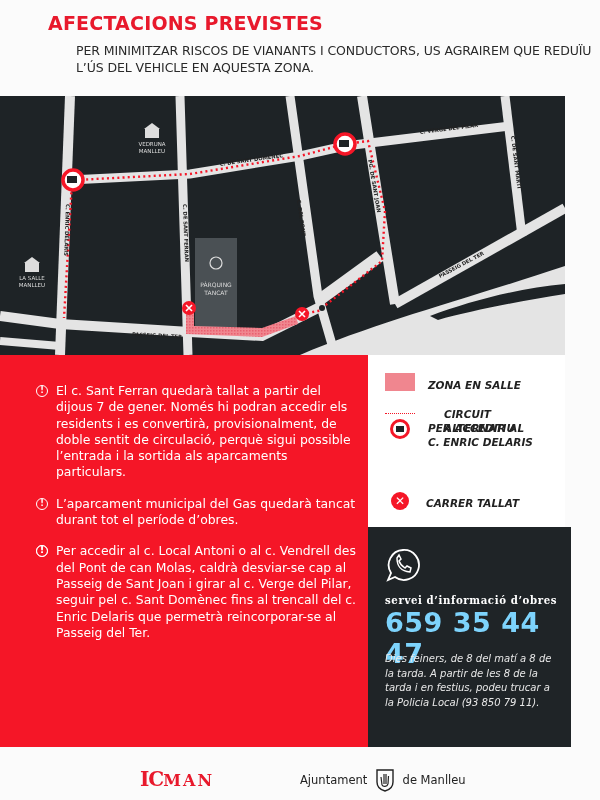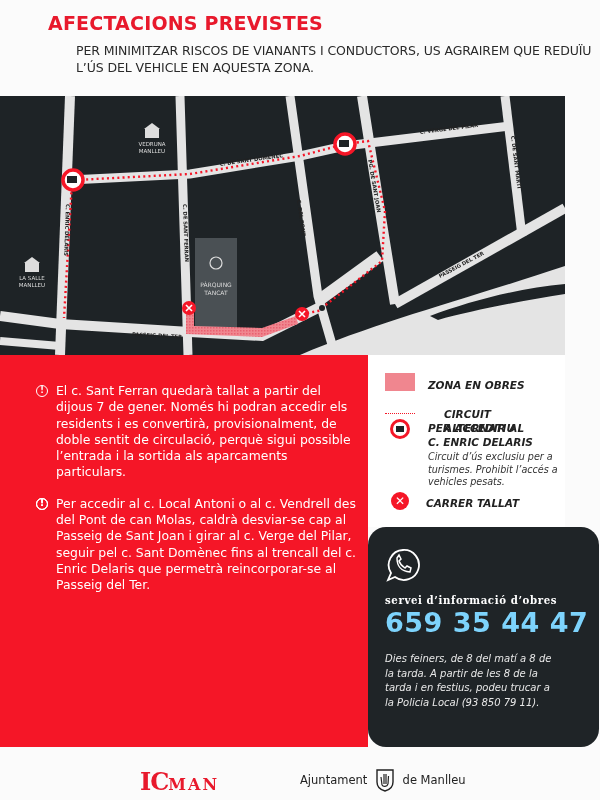--- a/index.html
+++ b/index.html
@@ -9,21 +9,21 @@
   .map{position:absolute;left:0;top:96px;width:565px;height:259px;background:#1e2326;overflow:hidden;}
   .map svg{display:block;}
   .red-panel{position:absolute;left:0;top:355px;width:368px;height:392px;background:#f51627;}
   .items{position:absolute;left:36px;top:28px;width:320px;}
   .item{position:relative;padding-left:20px;color:#fff;font-size:12.4px;line-height:16.3px;margin-bottom:15px;}
   .item .ic{position:absolute;left:0;top:2px;width:10px;height:10px;border:1.3px solid #fff;border-radius:50%;font-size:8px;line-height:10px;text-align:center;font-weight:bold;}
   .legend{position:absolute;left:368px;top:355px;width:197px;height:172px;background:#fff;}
   .lg-row{position:absolute;left:0;}
   .lg-label{font-style:italic;font-weight:bold;font-size:10.5px;color:#222;line-height:14px;}
   .lg-note{font-style:italic;font-size:9.6px;color:#333;line-height:12.5px;}
-  .dark-panel{position:absolute;left:368px;top:527px;width:231px;height:220px;background:#1f2427;color:#fff;border-radius:18px;}
+  .dark-panel{position:absolute;left:368px;top:527px;width:203px;height:220px;background:#1f2427;color:#fff;}
   .svc{position:absolute;left:17px;top:67px;font-family:"DejaVu Serif",serif;font-weight:bold;font-size:10.2px;letter-spacing:0.6px;color:#fff;}
   .phone{position:absolute;left:17px;top:80px;font-size:27px;font-weight:bold;color:#7dd3fc;letter-spacing:0.5px;}
   .hours{position:absolute;left:17px;top:125px;width:175px;font-style:italic;font-size:10px;line-height:14.5px;color:#e8e8e8;}
   .footer-ic{position:absolute;left:140px;top:767px;}
   .footer-ajt{position:absolute;left:300px;top:768px;font-size:11.5px;color:#222;}
   .footer-ajt span{vertical-align:middle;}
 </style>
 </head>
 <body>
 
@@ -128,60 +128,60 @@
 </div>
 
 <div class="red-panel">
   <div class="items">
     <div class="item">
       <span class="ic">!</span>
       <span>El c. Sant Ferran quedarà tallat a partir del dijous 7 de gener. Només hi podran accedir els residents i es convertirà, provisionalment, de doble sentit de circulació, perquè sigui possible l’entrada i la sortida als aparcaments particulars.</span>
     </div>
     <div class="item">
       <span class="ic">!</span>
+      <span>L’aparcament municipal del Gas quedarà tancat durant tot el període d’obres.</span>
     </div>
     <div class="item">
       <span class="ic">!</span>
     </div>
     <div class="item">
       <span class="ic">!</span>
       <span>Per accedir al c. Local Antoni o al c. Vendrell des del Pont de can Molas, caldrà desviar-se cap al Passeig de Sant Joan i girar al c. Verge del Pilar, seguir pel c. Sant Domènec fins al trencall del c. Enric Delaris que permetrà reincorporar-se al Passeig del Ter.</span>
     </div>
   </div>
 </div>
 
 <div class="legend">
   <div class="lg-row" style="left:17px;top:18px;width:30px;height:18px;background:#f0868f;"></div>
-  <div class="lg-row lg-label" style="left:60px;top:23px;">ZONA EN OBRES</div>
+  <div class="lg-row lg-label" style="left:60px;top:23px;">ZONA EN SALLE</div>
 
   <div class="lg-row" style="left:17px;top:58px;width:30px;border-top:1.5px dotted #f51627;"></div>
   <div class="lg-row" style="left:22px;top:64px;width:14px;height:14px;border:3.5px solid #f51627;border-radius:50%;background:#fff;">
     <div style="position:absolute;left:3px;top:4px;width:8px;height:6px;background:#1e2326;"></div>
   </div>
   <div class="lg-row lg-label" style="left:60px;top:52px;margin-left:16px;">CIRCUIT ALTERNATIU</div>
   <div class="lg-row lg-label" style="left:60px;top:66px;">PER ACCEDIR AL</div>
   <div class="lg-row lg-label" style="left:60px;top:80px;">C. ENRIC DELARIS</div>
-  <div class="lg-row lg-note" style="left:60px;top:96px;width:130px;">Circuit d’ús exclusiu per a turismes. Prohibit l’accés a vehicles pesats.</div>
 
   <div class="lg-row" style="left:23px;top:137px;width:18px;height:18px;border-radius:50%;background:#f51627;color:#fff;font-size:12px;line-height:18px;text-align:center;font-weight:bold;">✕</div>
   <div class="lg-row lg-label" style="left:58px;top:141px;">CARRER TALLAT</div>
 </div>
 
 <div class="dark-panel">
   <svg style="position:absolute;left:17px;top:20px;" width="36" height="36" viewBox="0 0 36 36">
     <path d="M18 3 A15 15 0 1 1 10 30 L3 33 L6 26 A15 15 0 0 1 18 3 Z" fill="none" stroke="#fff" stroke-width="1.8"></path>
     <path d="M12 11 C12 20 16 24 25 25 L26 21 L22 19 L20 21 C17 19 15 17 14 14 L16 12 L14 8 Z" fill="none" stroke="#fff" stroke-width="1.5"></path>
   </svg>
   <div class="svc">servei d’informació d’obres</div>
   <div class="phone">659 35 44 47</div>
   <div class="hours">Dies feiners, de 8 del matí a 8 de la tarda. A partir de les 8 de la tarda i en festius, podeu trucar a la Policia Local (93 850 79 11).</div>
 </div>
 
 <div class="footer-ic">
-  <span style="font-family:'DejaVu Serif',serif;font-weight:bold;font-size:24px;color:#e8192c;letter-spacing:-1px;">IC</span><span style="font-family:'DejaVu Serif',serif;font-weight:bold;font-size:16px;color:#e8192c;letter-spacing:2px;">MAN</span>
+  <span style="font-family:'DejaVu Serif',serif;font-weight:bold;font-size:20px;color:#e8192c;letter-spacing:-1px;">IC</span><span style="font-family:'DejaVu Serif',serif;font-weight:bold;font-size:16px;color:#e8192c;letter-spacing:2px;">MAN</span>
 </div>
 
 <div class="footer-ajt">
   <span>Ajuntament</span>
   <svg width="20" height="24" viewBox="0 0 20 24" style="vertical-align:middle;margin:0 4px;">
     <path d="M2 2 L18 2 L18 14 C18 19 14 22 10 23 C6 22 2 19 2 14 Z" fill="none" stroke="#222" stroke-width="1.4"></path>
     <path d="M7 17 L6 9 M9 16 L9 6 M11 16 L11 6 M13 16 L13.5 8 M7 17 C8 19 12 19 13 16" stroke="#222" stroke-width="1.2" fill="none"></path>
   </svg>
   <span>de Manlleu</span>
 </div>

